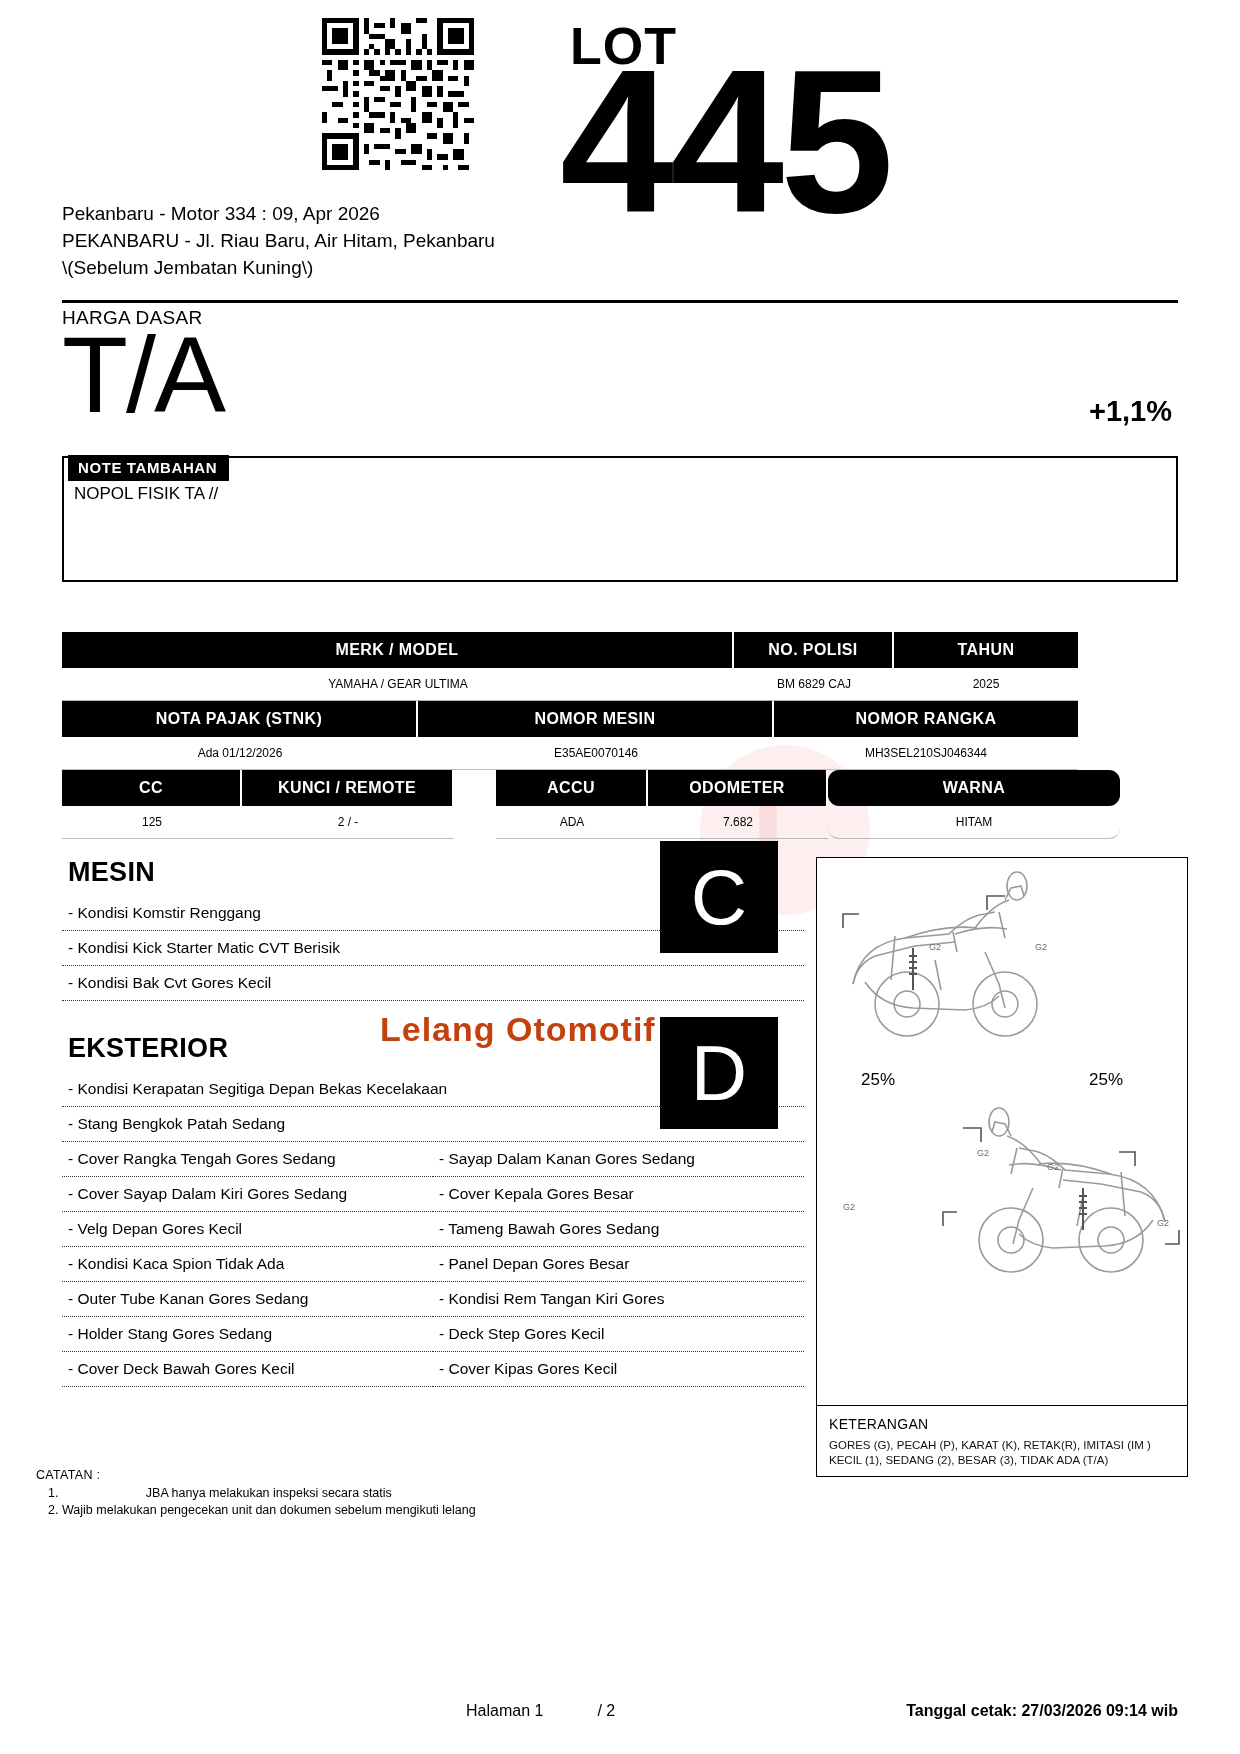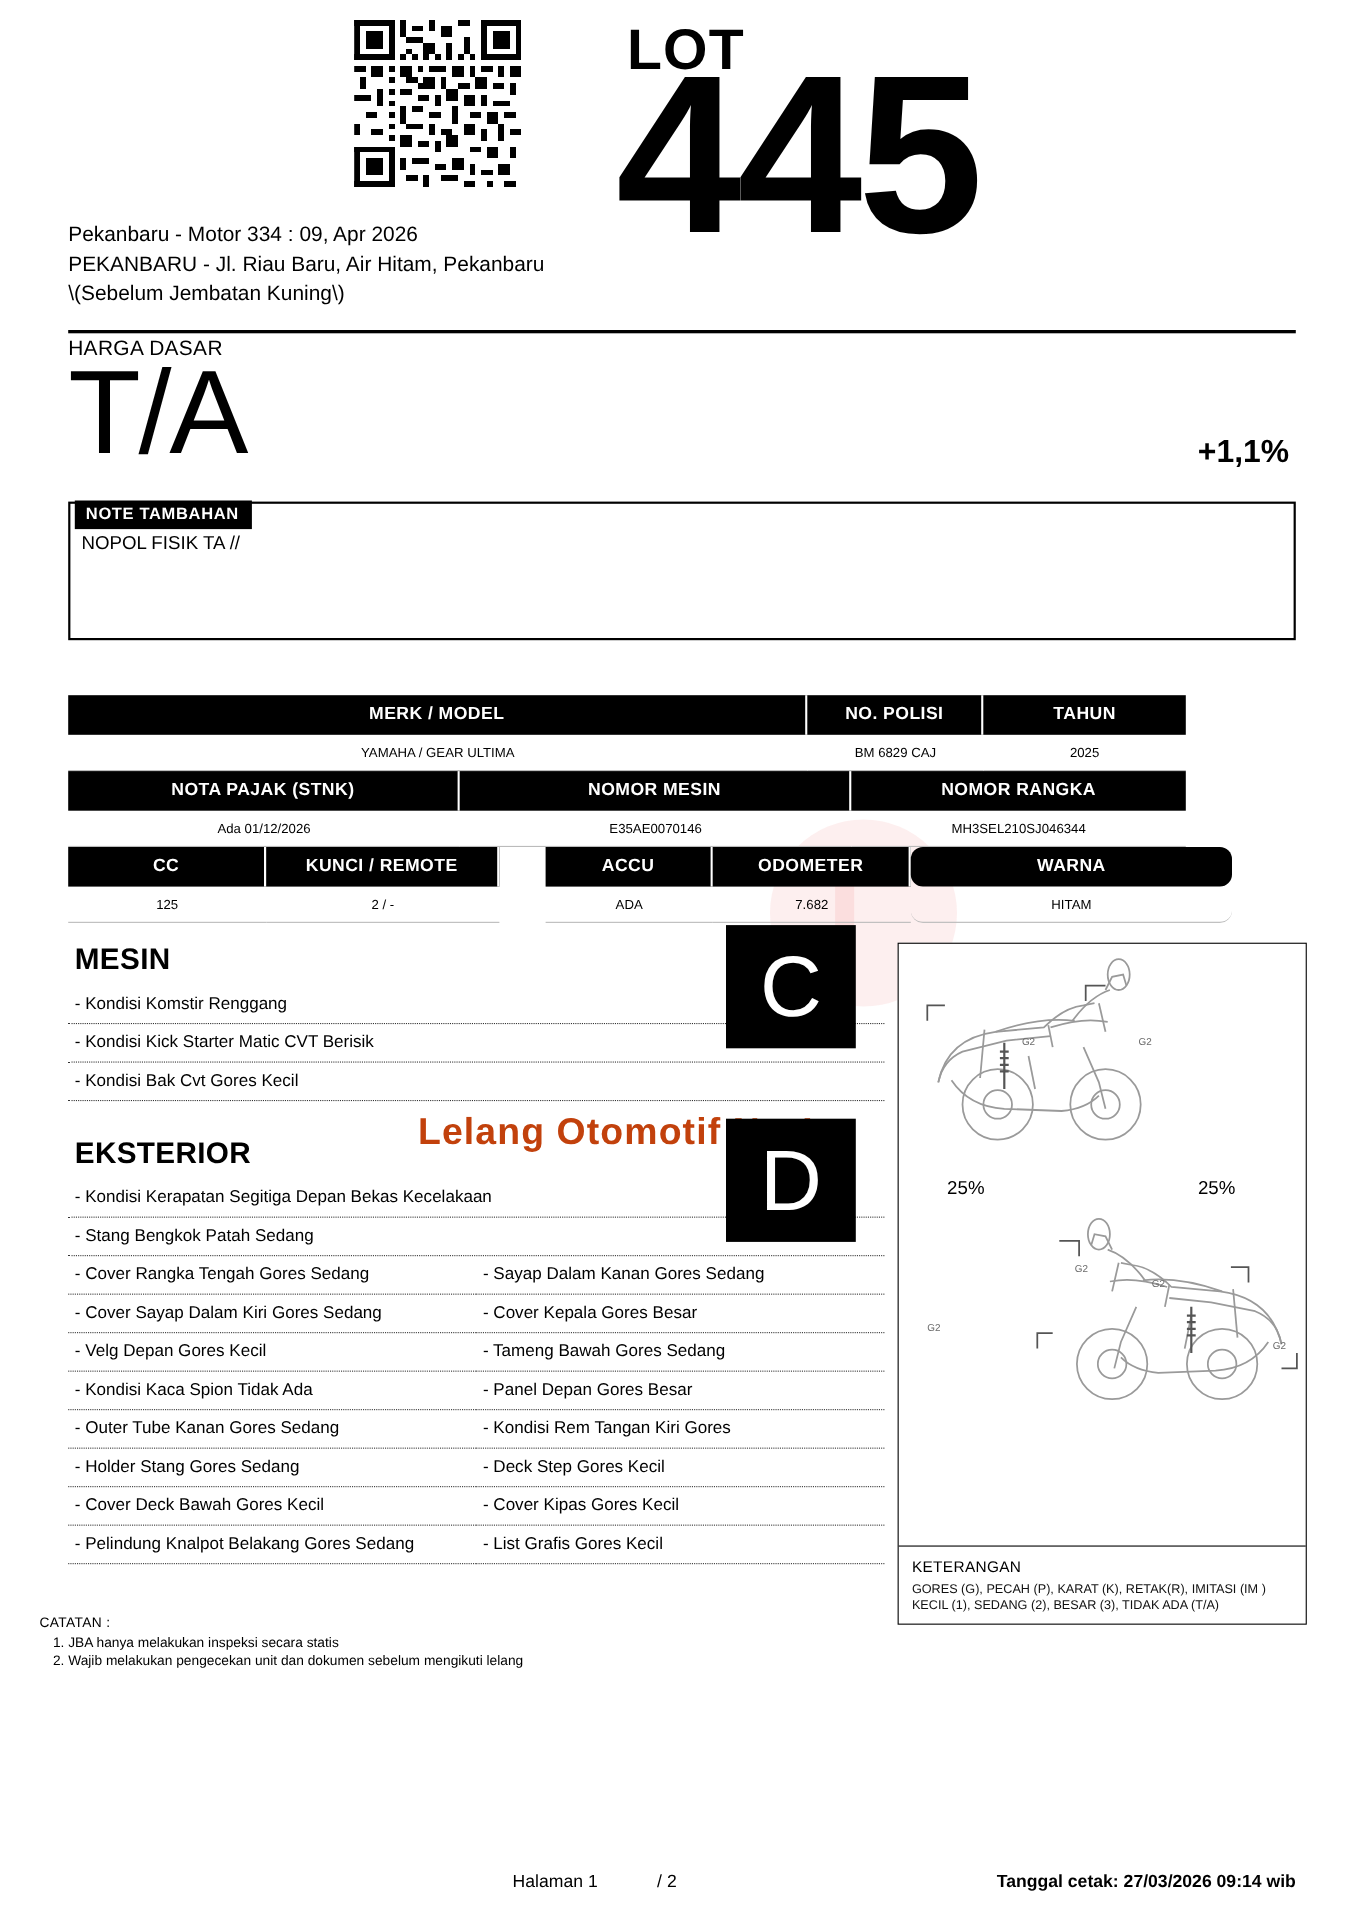--- a/index.html
+++ b/index.html
@@ -264,21 +264,21 @@
   
   .catatan {
     position: absolute;
     left: 36px;
     top: 1468px;
     font-size: 12.5px;
     z-index: 3;
   }
   .catatan .c-title { letter-spacing: .3px; }
   .catatan ol { margin: 3px 0 0 0; padding-left: 26px; }
-  .catatan li { line-height: 17px; }
+  .catatan li { line-height: 17px; text-align: center; }
 
   .footer {
     position: absolute;
     left: 0; right: 0;
     bottom: 26px;
     z-index: 3;
     height: 26px;
   }
   .halaman {
     position: absolute;
@@ -543,24 +543,20 @@
               <div class="item half">- Kondisi Rem Tangan Kiri Gores</div>
             </div>
             <div class="item-row">
               <div class="item half">- Holder Stang Gores Sedang</div>
               <div class="item half">- Deck Step Gores Kecil</div>
             </div>
             <div class="item-row">
               <div class="item half">- Cover Deck Bawah Gores Kecil</div>
               <div class="item half">- Cover Kipas Gores Kecil</div>
             </div>
-            <div class="item-row">
-              <div class="item half">- Pelindung Knalpot Belakang Gores Sedang</div>
-              <div class="item half">- List Grafis Gores Kecil</div>
-            </div>
 
           </div>
         </div>
       </div>
 
       <div class="insp-right">
         <div class="diagram-box">
 
           <svg width="370" height="470" viewBox="0 0 370 470">
             <g fill="none" stroke="#9a9a9a" stroke-width="1.6">

